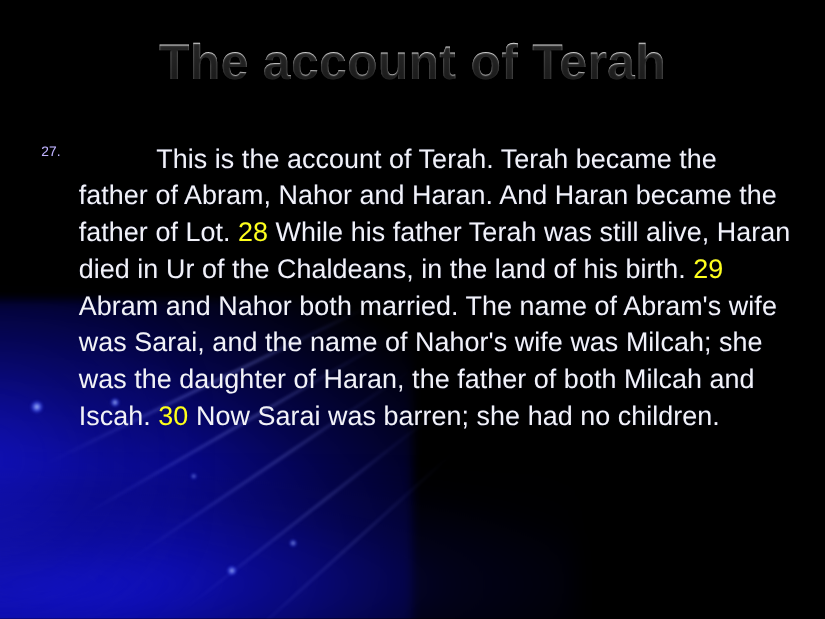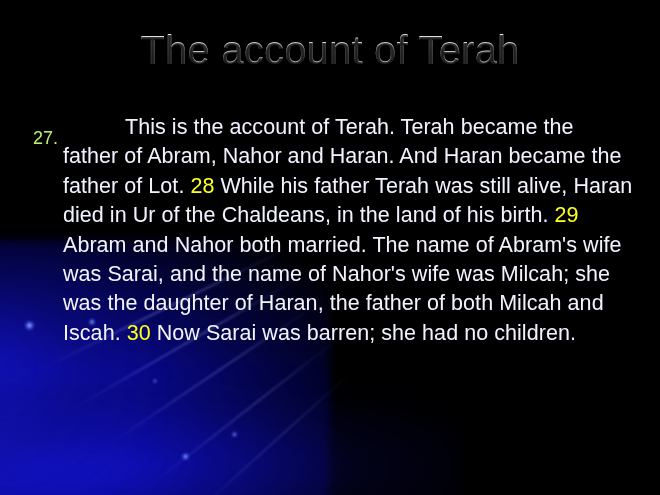--- a/index.html
+++ b/index.html
@@ -110,21 +110,21 @@
   #star-5 { left: 152px; top: 378px; width: 6px;  height: 6px;  opacity: .55; }
 
   
   #title {
     position: absolute;
     left: 0;
     top: 28px;
     width: 660px;
     text-align: center;
     font-size: 40px;
-    font-weight: 400;
+    font-weight: 700;
     letter-spacing: 0.2px;
     line-height: 1.12;
     color: #d8d8d8;
     background: linear-gradient(180deg, #ffffff 0%, #e6e6e6 38%, #bdbdbd 72%, #d5d5d5 100%);
     -webkit-background-clip: text;
     background-clip: text;
     -webkit-text-fill-color: transparent;
     text-shadow: 0 1px 1px rgba(0,0,0,0.85);
     white-space: nowrap;
   }
@@ -145,24 +145,24 @@
 
   #body-block .para {
     position: relative;
     padding-left: 30px;
     text-indent: 62px;
   }
 
   .list-marker {
     position: absolute;
     left: 0;
-    top: 16px;
-    font-size: 18px;
+    top: 0;
+    font-size: 11px;
     line-height: 19px;
-    color: #bef264;
+    color: #c4b5fd;
     text-indent: 0;
   }
 
   .verse-num {
     color: #ffff1a;
     font-weight: normal;
   }
 </style>
 </head>
 <body>

